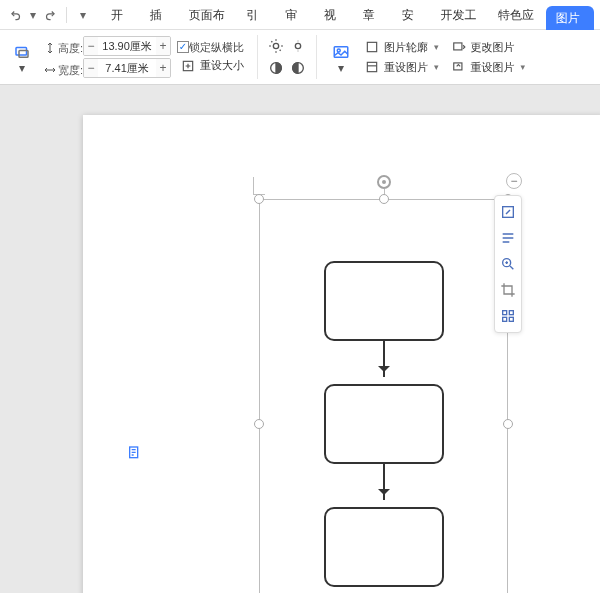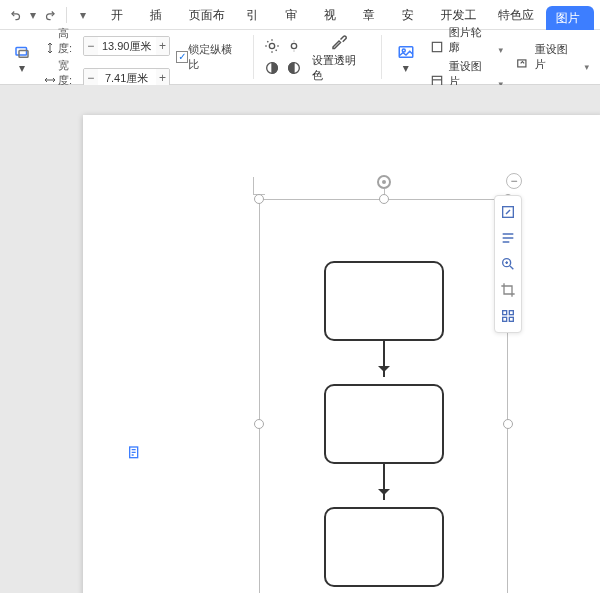--- a/index.html
+++ b/index.html
@@ -55,21 +55,21 @@
   .dim-row { display:flex;align-items:flex-end;}
   .dim-lbl { color:#555;font-size:11px; }
   .dim-ctrl { display:flex;align-items:center;border:1px solid #ccc;border-radius:2px;height:20px;overflow:hidden;background:#fff; }
   .dim-step { width:14px;height:20px;display:flex;align-items:center;justify-content:center;color:#666;font-size:12px;background:#fafafa;cursor:pointer; }
   .dim-val { width:58px;text-align:center;font-size:11px;color:#333;border:none;outline:none; }
 
   .chk { display:flex;align-items:center;gap:0;font-size:11px;color:#444; }
   .chk .box { width:12px;height:12px;border:1px solid #888;display:flex;align-items:center;justify-content:center;background:#fff; }
   .chk .box.checked::after { content:"✓";font-size:10px;color:#1a73e8;line-height:1; }
 
-  .small-row { display:flex;align-items:flex-end;gap:4px;cursor:pointer;padding:1px 3px;border-radius:2px; }
+  .small-row { display:flex;align-items:center;gap:4px;cursor:pointer;padding:1px 3px;border-radius:2px; }
   .small-row .lbl { font-size:11px;color:#333; }
   .mini-icn { width:16px;height:16px;display:flex;align-items:center;justify-content:center;color:#555; }
 
   
   .workspace { position:absolute;left:0;right:0;top:85px;bottom:0;background:#e8e8e8;overflow:hidden; }
   .page { position:absolute;left:83px;top:30px;width:520px;height:700px;background:#fff;box-shadow:0 1px 6px rgba(0,0,0,0.2); }
 
   
   .selbox { position:absolute;left:176px;top:84px;width:249px;height:450px; }
   .selborder { position:absolute;inset:0;border:1px solid #bdbdbd; }
@@ -176,20 +176,29 @@
         <div class="dim-step">+</div>
       </div>
     </div>
   </div>
 
   <div class="r-group stack">
     <div class="chk">
       <div class="box checked"></div>
       <span>锁定纵横比</span>
     </div>
+    <div class="small-row">
+      <div class="mini-icn">
+          <svg width="14" height="14" viewBox="0 0 24 24" fill="none" stroke="#555" stroke-width="2">
+            <rect x="4" y="4" width="16" height="16"></rect>
+            <path d="M8 12h8M12 8v8"></path>
+          </svg>
+        </div>
+      <span class="lbl">重设大小</span>
+    </div>
   </div>
 
   <div class="r-sep"></div>
 
   <div class="r-group stack" style="gap:6px;">
     <div style="display:flex;gap:6px;">
       <div class="mini-icn">
           <svg width="16" height="16" viewBox="0 0 24 24" fill="none" stroke="#555" stroke-width="2">
             <circle cx="12" cy="12" r="4"></circle>
             <path d="M12 2v2M12 20v2M4 12H2M22 12h-2M5 5l1.5 1.5M17.5 17.5L19 19"></path>
@@ -211,28 +220,20 @@
         </div>
       <div class="mini-icn">
           <svg width="16" height="16" viewBox="0 0 24 24" fill="none" stroke="#555" stroke-width="2">
             <circle cx="12" cy="12" r="8"></circle>
             <path d="M12 4a8 8 0 0 0 0 16z" fill="#555"></path>
           </svg>
         </div>
     </div>
   </div>
 
-  <div class="bigbtn">
-    <div class="icon-box">
-        <svg width="18" height="18" viewBox="0 0 24 24" fill="none" stroke="#555" stroke-width="2">
-          <path d="M4 20l8-8 2 2-8 8H4v-2zM14 10l4-4a2 2 0 0 1 3 3l-4 4"></path>
-        </svg>
-      </div>
-    <span class="lbl">设置透明色</span>
-  </div>
 
 
   <div class="r-sep"></div>
 
   <div class="bigbtn">
     <div class="icon-box">
         <svg width="18" height="18" viewBox="0 0 24 24" fill="none" stroke="#3d7eff" stroke-width="2">
           <rect x="3" y="5" width="18" height="14" rx="1"></rect>
           <circle cx="9" cy="10" r="2"></circle>
           <path d="M3 17l5-4 4 3 5-5 4 4"></path>
@@ -257,20 +258,29 @@
             <rect x="4" y="4" width="16" height="16"></rect>
             <path d="M4 10h16"></path>
           </svg>
         </div>
       <span class="lbl">重设图片</span>
         <span style="color:#777;font-size:9px;margin-left:2px;">▾</span>
     </div>
   </div>
 
   <div class="r-group stack">
+    <div class="small-row">
+      <div class="mini-icn">
+          <svg width="14" height="14" viewBox="0 0 24 24" fill="none" stroke="#555" stroke-width="2">
+            <rect x="3" y="5" width="14" height="12"></rect>
+            <path d="M19 9l3 3-3 3"></path>
+          </svg>
+        </div>
+      <span class="lbl">更改图片</span>
+    </div>
     <div class="small-row">
       <div class="mini-icn">
           <svg width="14" height="14" viewBox="0 0 24 24" fill="none" stroke="#555" stroke-width="2">
             <rect x="3" y="5" width="14" height="12"></rect>
             <path d="M8 11l3-3 3 3"></path>
           </svg>
         </div>
       <span class="lbl">重设图片</span>
         <span style="color:#777;font-size:9px;margin-left:2px;">▾</span>
     </div>

